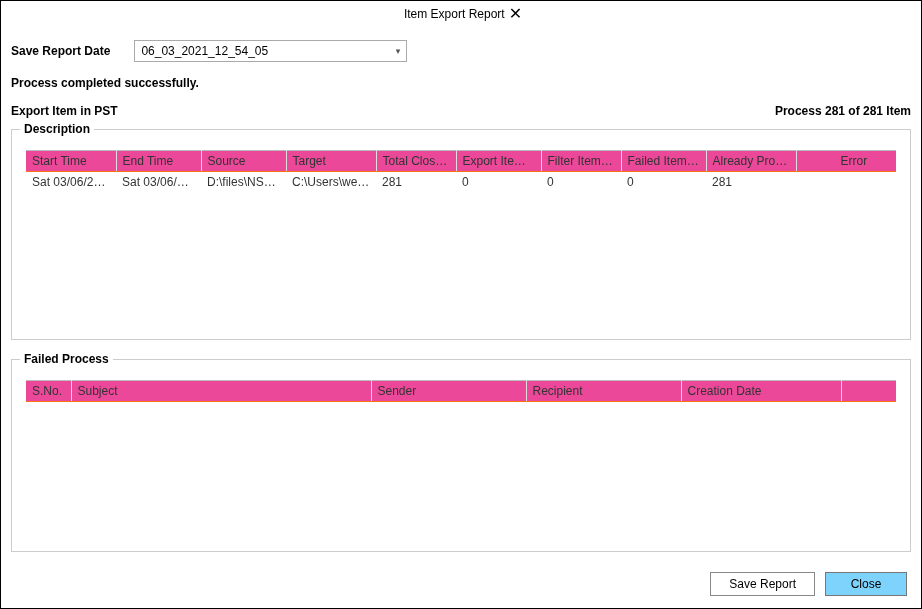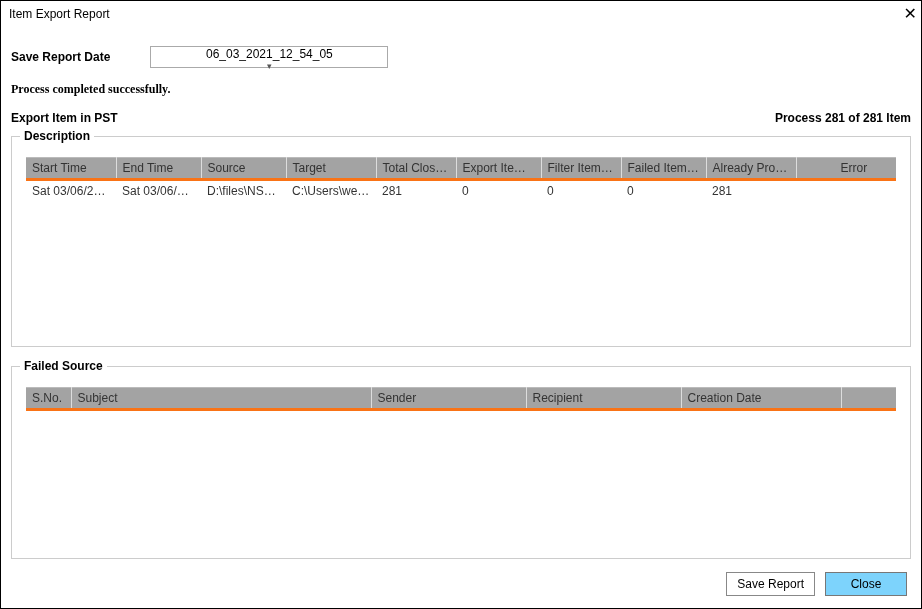--- a/index.html
+++ b/index.html
@@ -13,67 +13,65 @@
       background: #fff;
       color: #000;
       width: 922px;
       height: 609px;
       border: 1px solid #000;
       overflow: hidden;
       position: relative;
     }
     .titlebar {
       display: flex;
-      justify-content: space-between;
+      justify-content: center;
       align-items: center;
       padding: 4px 0 2px 8px;
       height: 24px;
     }
     .close-x {
       font-size: 16px;
       line-height: 16px;
       cursor: pointer;
       font-family: Arial, sans-serif;
       padding: 0 4px;
     }
     .content {
       padding: 6px 10px;
     }
     .row-savedate {
       display: flex;
       align-items: center;
-      gap: 40px;
-      margin-top: 15px;
+      gap: 24px;
+      margin-top: 9px;
       margin-bottom: 14px;
     }
     .label-bold {
       font-weight: bold;
       font-size: 12px;
     }
     .dropdown {
       display: flex;
       align-items: center;
       justify-content: space-between;
       border: 1px solid #aaa;
       height: 22px;
-      width: 238px;
+      width: 273px;
       padding: 0 6px;
       font-size: 12px;
       cursor: pointer;
-      flex-direction: column;
     }
     .dropdown-arrow {
       font-size: 9px;
       color: #555;
     }
     .status-line {
       font-weight: bold;
       font-size: 12px;
       margin-bottom: 14px;
-      font-family: Liberation Serif, serif;
     }
     .export-row {
       display: flex;
       justify-content: space-between;
       align-items: center;
       margin-bottom: 3px;
     }
     .export-row .left {
       font-weight: bold;
     }
@@ -105,27 +103,27 @@
       width: 100%;
       border-collapse: collapse;
       font-size: 12px;
       table-layout: fixed;
     }
     .grid-table th {
       text-align: left;
       font-weight: normal;
       padding: 3px 6px;
       border-top: 1px solid #bbb;
-      border-bottom: 3px solid #f97316;
+      border-bottom: 1px solid #f97316;
       border-right: 1px solid #ddd;
       white-space: nowrap;
       overflow: hidden;
       text-overflow: ellipsis;
       color: #333;
-      background: #a3a3a3;
+      background: #ec4899;
     }
     .grid-table th:last-child {
       border-right: none;
       padding-left: 44px;
     }
     .grid-table td {
       padding: 3px 6px;
       white-space: nowrap;
       overflow: hidden;
       text-overflow: ellipsis;
@@ -138,21 +136,21 @@
       display: flex;
       gap: 10px;
     }
     .btn {
       min-width: 82px;
       height: 24px;
       border: 1px solid #888;
       background: #fff;
       font-size: 12px;
       cursor: pointer;
-      padding: 0 10px;
+      padding: 0 18px;
       font-family: inherit;
     }
     .btn.close-btn {
       background: #7dd3fc;
       border: 1px solid #777;
     }
   </style>
 </head>
 <body>
 
@@ -220,21 +218,21 @@
             <td>0</td>
             <td>281</td>
             <td></td>
           </tr>
         </tbody>
       </table>
     </div>
   </fieldset>
 
   <fieldset class="failed">
-    <legend>Failed Source</legend>
+    <legend>Failed Process</legend>
     <div class="table-wrap">
       <table class="grid-table">
         <colgroup>
           <col style="width:45px">
             <col style="width:300px">
             <col style="width:155px">
             <col style="width:155px">
             <col style="width:160px">
             <col>
         </colgroup>

